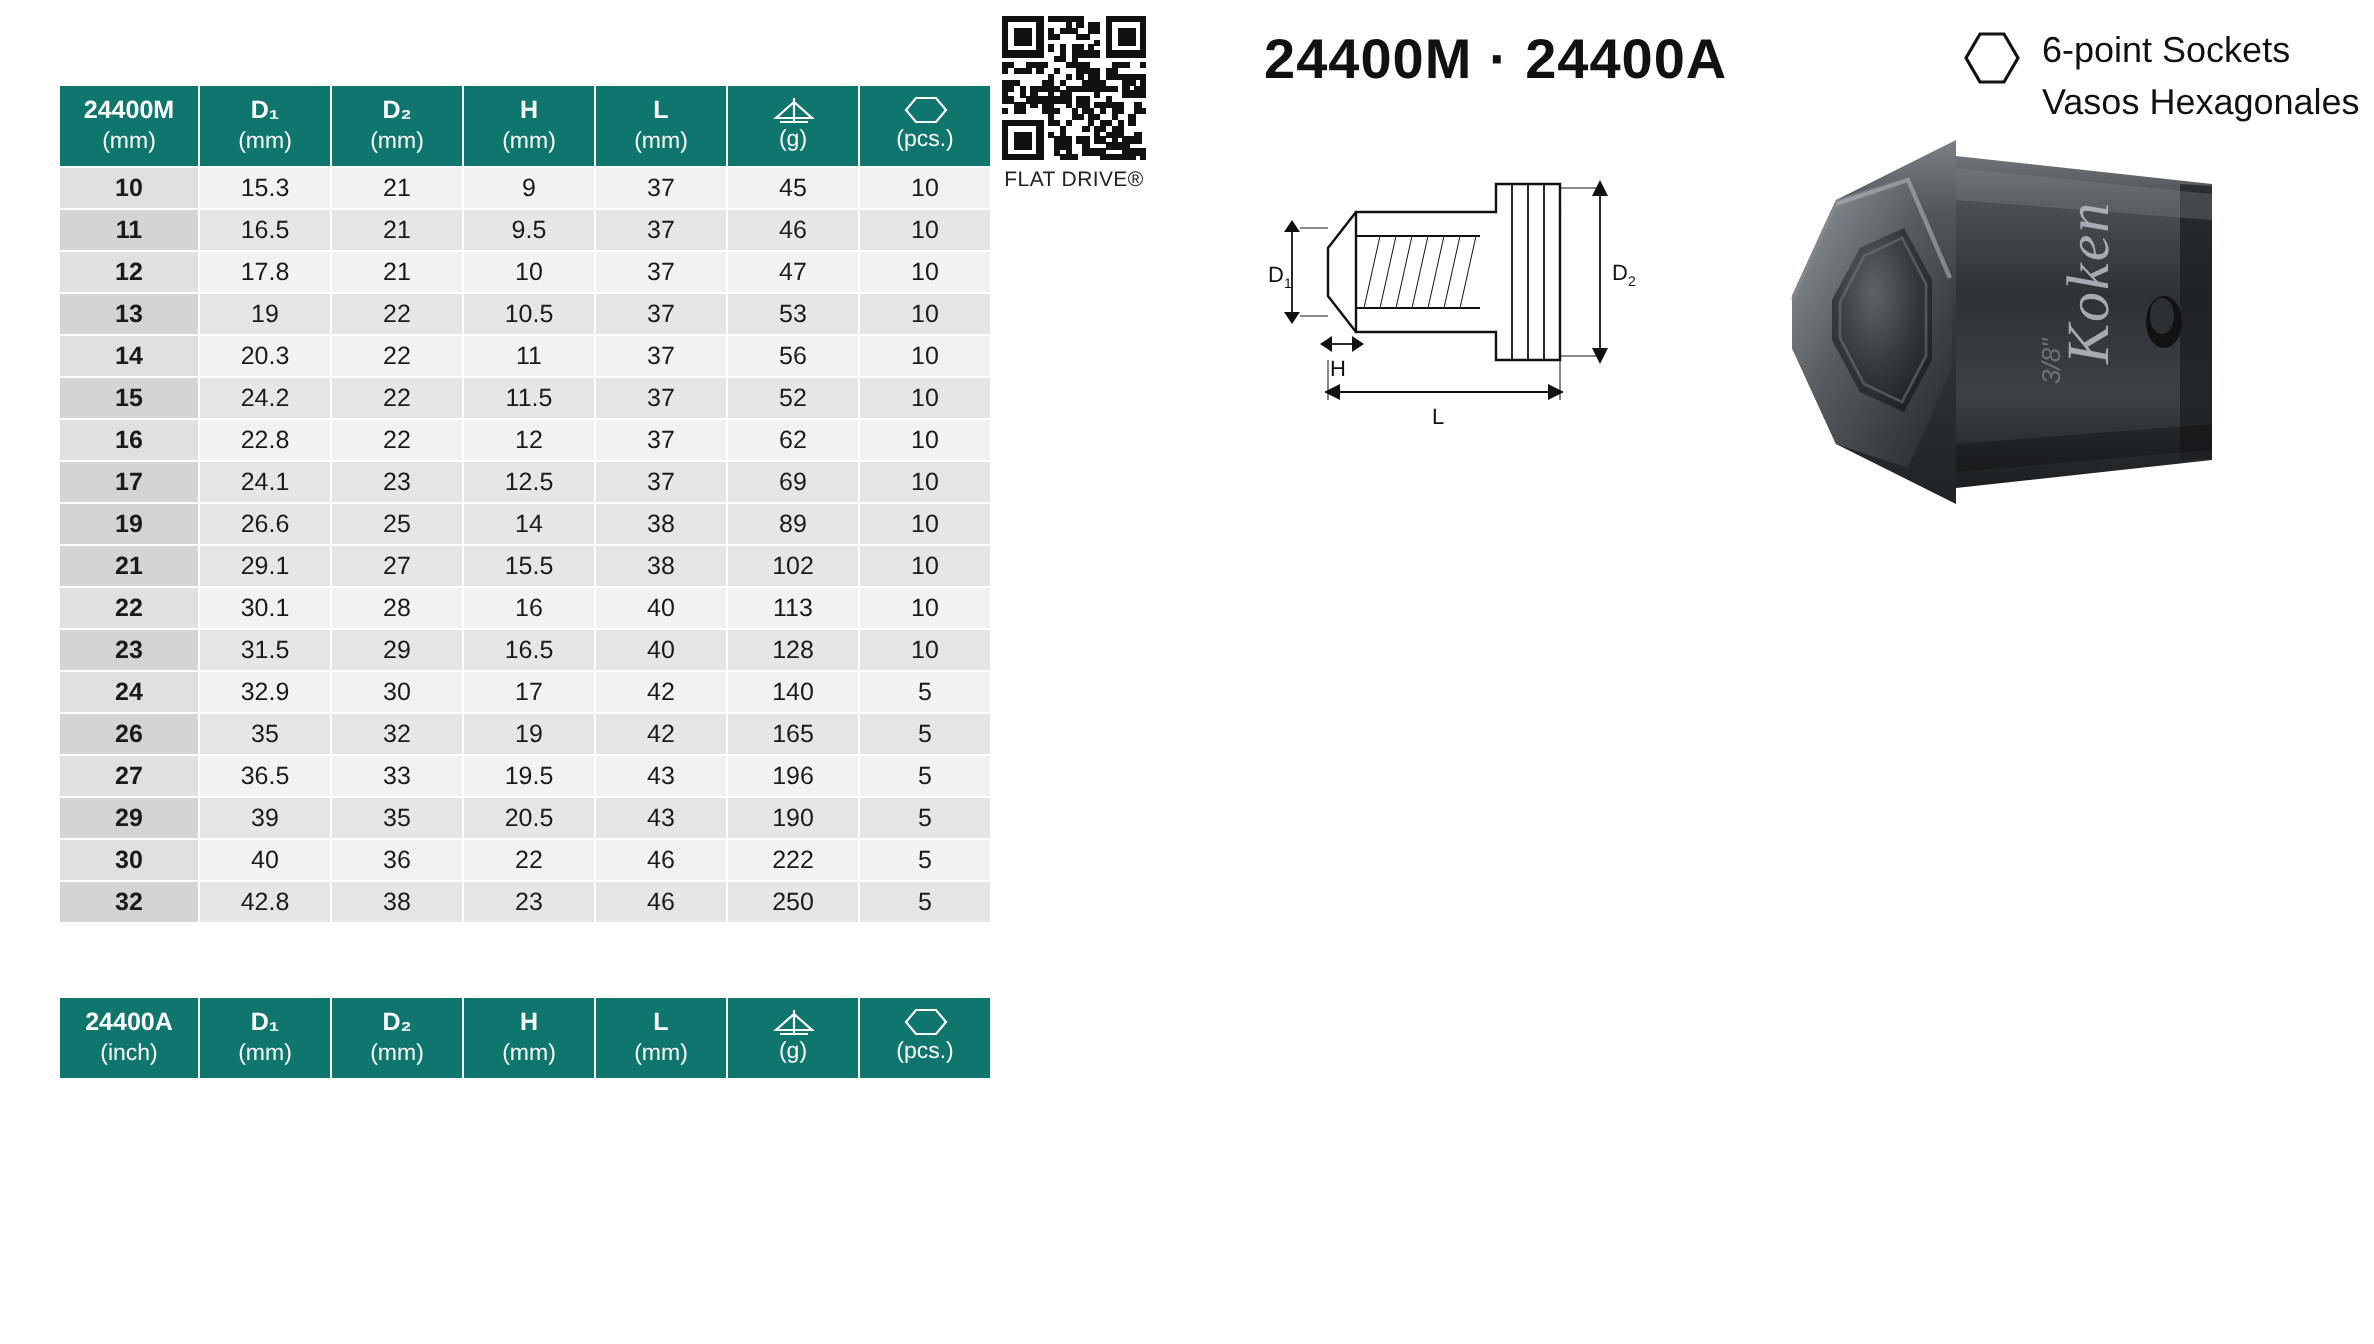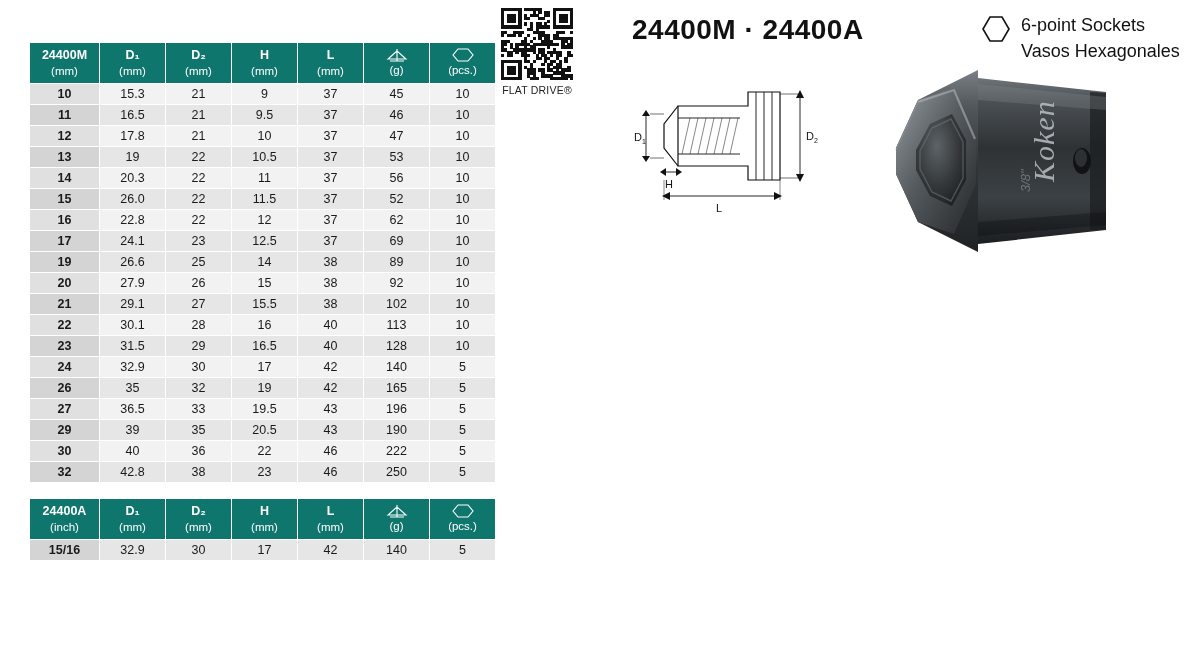--- a/index.html
+++ b/index.html
@@ -241,21 +241,21 @@
           <td class="col-size">14</td>
           <td>20.3</td>
           <td>22</td>
           <td>11</td>
           <td>37</td>
           <td>56</td>
           <td>10</td>
         </tr>
         <tr class="alt">
           <td class="col-size">15</td>
-          <td>26.0</td>
+          <td>24.2</td>
           <td>22</td>
           <td>11.5</td>
           <td>37</td>
           <td>52</td>
           <td>10</td>
         </tr>
         <tr>
           <td class="col-size">16</td>
           <td>22.8</td>
           <td>22</td>
@@ -273,29 +273,20 @@
           <td>69</td>
           <td>10</td>
         </tr>
         <tr class="alt">
           <td class="col-size">19</td>
           <td>26.6</td>
           <td>25</td>
           <td>14</td>
           <td>38</td>
           <td>89</td>
-          <td>10</td>
-        </tr>
-        <tr>
-          <td class="col-size">20</td>
-          <td>27.9</td>
-          <td>26</td>
-          <td>15</td>
-          <td>38</td>
-          <td>92</td>
           <td>10</td>
         </tr>
         <tr class="alt">
           <td class="col-size">21</td>
           <td>29.1</td>
           <td>27</td>
           <td>15.5</td>
           <td>38</td>
           <td>102</td>
           <td>10</td>
@@ -421,29 +412,20 @@
           <span class="icon-hex">
             <svg width="22" height="14" viewBox="0 0 22 14">
               <path d="M6 1 L16 1 L21 7 L16 13 L6 13 L1 7 Z" fill="none" stroke="#ffffff" stroke-width="1.1"></path>
             </svg>
           </span>
           <span class="hdr-line2">(pcs.)</span>
         </th>
       </tr>
     </thead>
     <tbody>
-        <tr class="alt">
-          <td class="col-size">15/16</td>
-          <td>32.9</td>
-          <td>30</td>
-          <td>17</td>
-          <td>42</td>
-          <td>140</td>
-          <td>5</td>
-        </tr>
       </tbody>
   </table>
 </div>
 
 <div id="qr-block">
   <div id="qr-code" style="position:relative;">
       <i class="qr-cell" style="left:0px;top:0px;width:3.28px;height:3.28px;"></i>
       <i class="qr-cell" style="left:2.88px;top:0px;width:3.28px;height:3.28px;"></i>
       <i class="qr-cell" style="left:5.76px;top:0px;width:3.28px;height:3.28px;"></i>
       <i class="qr-cell" style="left:8.64px;top:0px;width:3.28px;height:3.28px;"></i>

